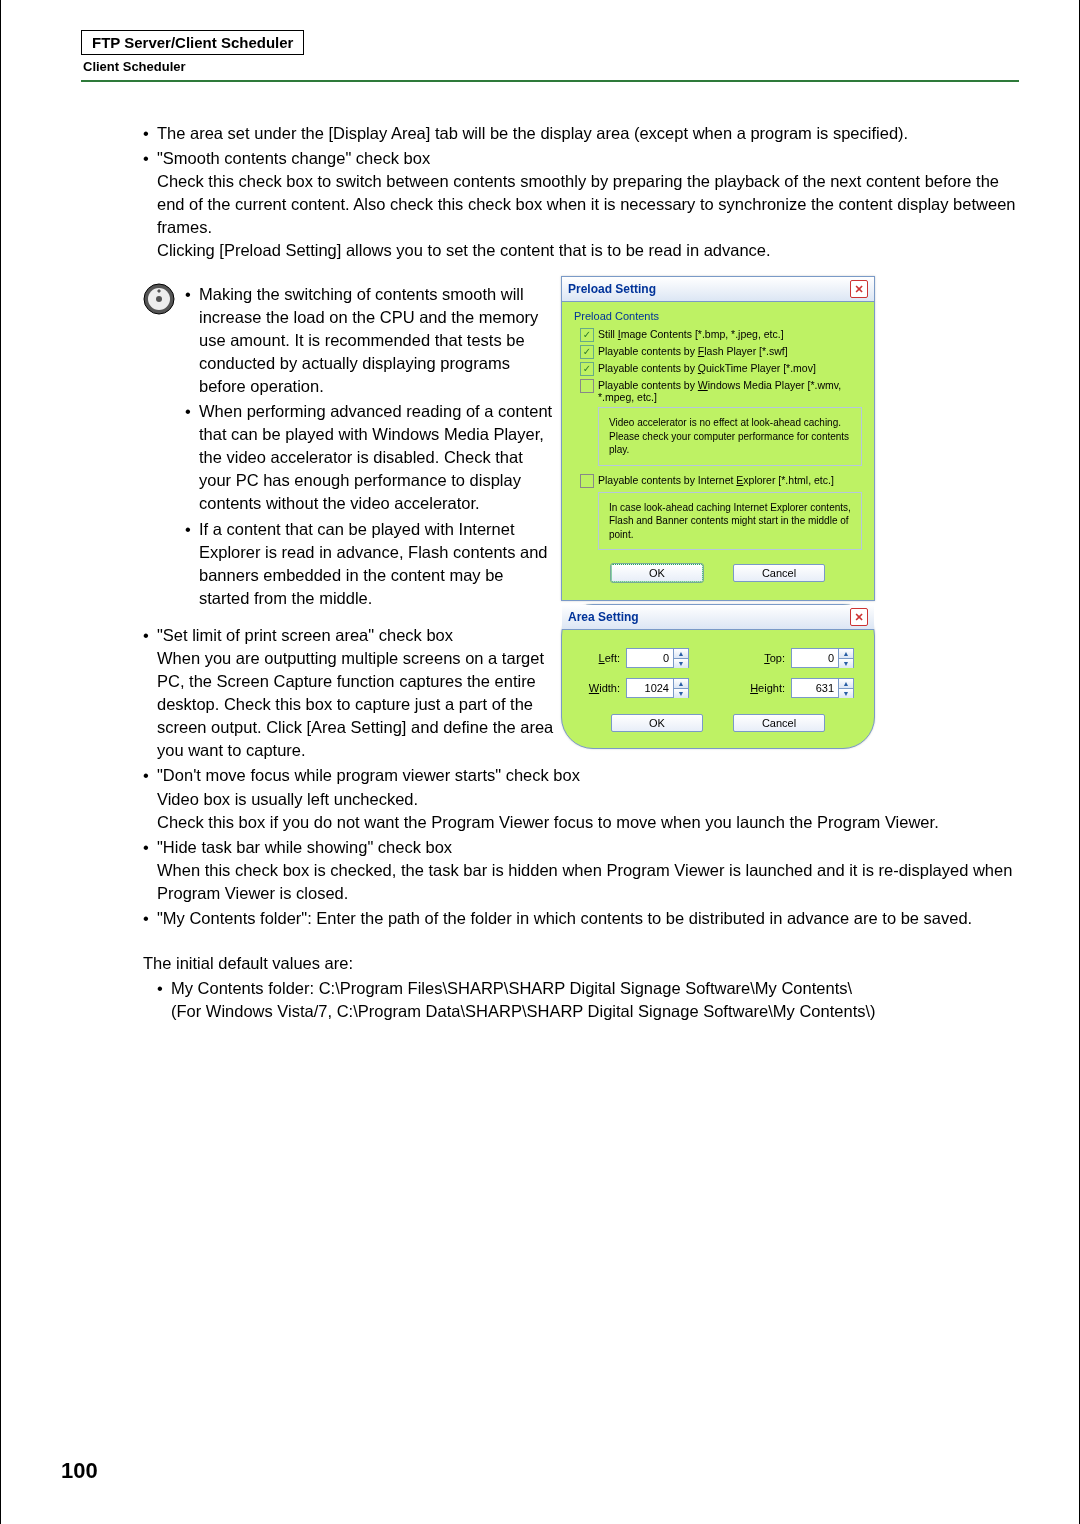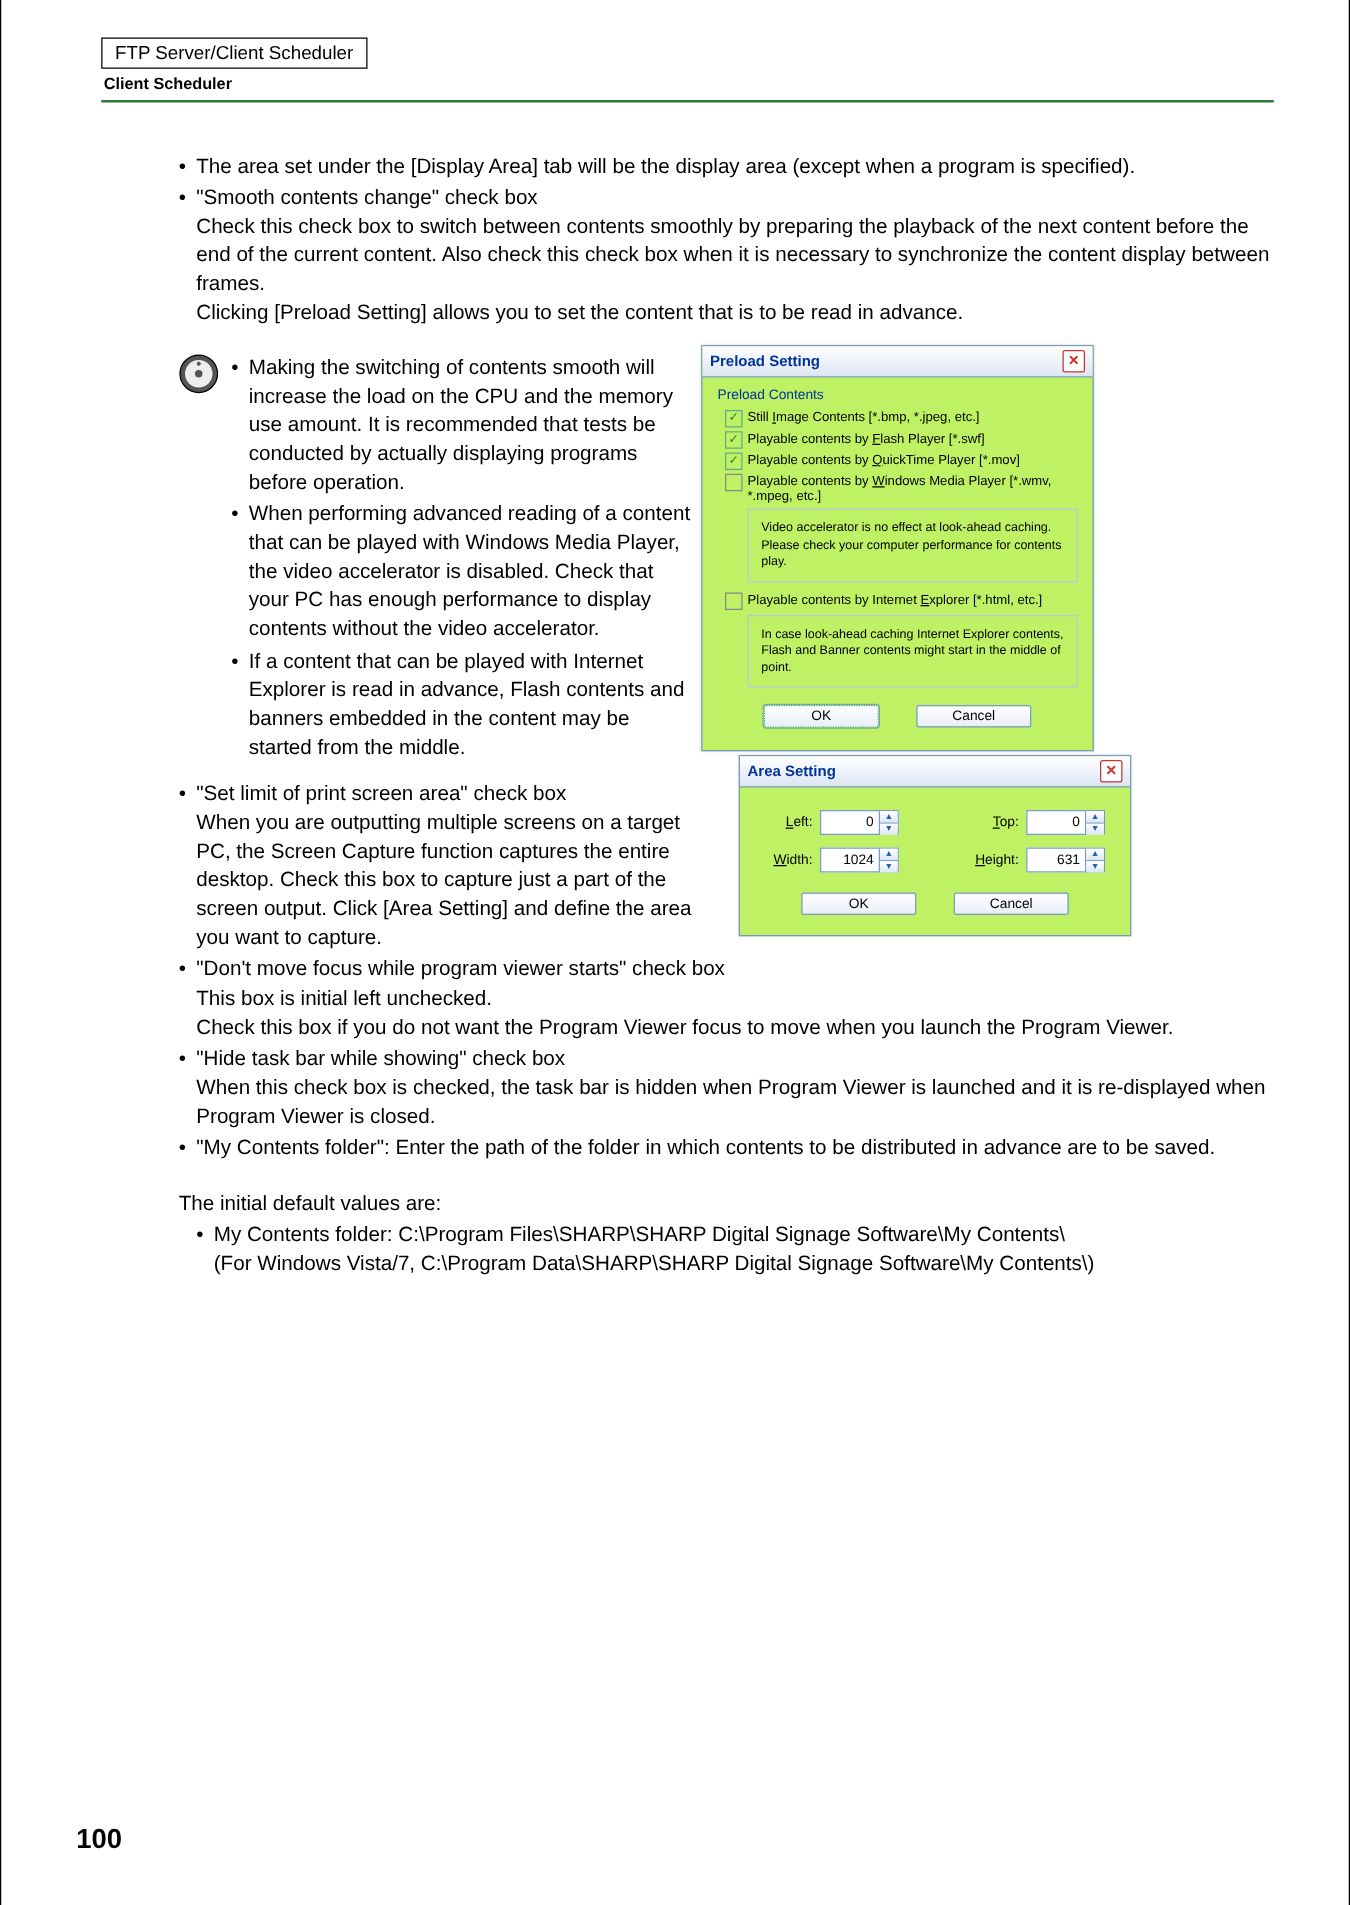--- a/index.html
+++ b/index.html
@@ -16,21 +16,21 @@
     position: relative;
     border-left: 1px solid #000;
     border-right: 1px solid #000;
     box-sizing: border-box;
     padding: 30px 60px 0 80px;
   }
   .header-box {
     border: 1.5px solid #000;
     display: inline-block;
     padding: 3px 10px;
-    font-weight: normal;
+    font-weight: bold;
     font-size: 15px;
   }
   .header-sub {
     font-weight: bold;
     font-size: 13px;
     margin-top: 4px;
     margin-left: 2px;
   }
   .hr {
     border-top: 2px solid #2e7a3a;
@@ -116,23 +116,24 @@
   .spin-b:first-child{border-bottom:1px solid #7a9ac7;}
 
   .float-right-1 {
     position: absolute;
     left: 560px;
     top: 276px;
     width: 312px;
   }
   .float-right-2 {
     position: absolute;
-    left: 590px;
+    left: 560px;
     top: 604px;
     width: 312px;
+    border-radius: 32px;
   }
   .left-narrow { width: 405px; }
   .page-num {
     position: absolute;
     left: 60px;
     bottom: 40px;
     font-weight: bold;
     font-size: 22px;
   }
 </style>
@@ -174,21 +175,21 @@
       </div>
     </div>
 
     <ul class="bullet-list indent1" style="margin-top:12px;">
       <li>
         <span>"Set limit of print screen area" check box</span><br>
         <div class="left-narrow">When you are outputting multiple screens on a target PC, the Screen Capture function captures the entire desktop. Check this box to capture just a part of the screen output. Click [Area Setting] and define the area you want to capture.</div>
       </li>
       <li>
         <span>"Don't move focus while program viewer starts" check box</span><br>
-        <span>This box is initial left unchecked.</span><br>
+        <span>Video box is usually left unchecked.</span><br>
         <span>Check this box if you do not want the Program Viewer focus to move when you launch the Program Viewer.</span>
       </li>
       <li>
         <span>"Hide task bar while showing" check box</span><br>
         <span>When this check box is checked, the task bar is hidden when Program Viewer is launched and it is re-displayed when Program Viewer is closed.</span>
       </li>
       <li>"My Contents folder": Enter the path of the folder in which contents to be distributed in advance are to be saved.</li>
     </ul>
 
     <div class="indent1" style="margin-top:22px;">

